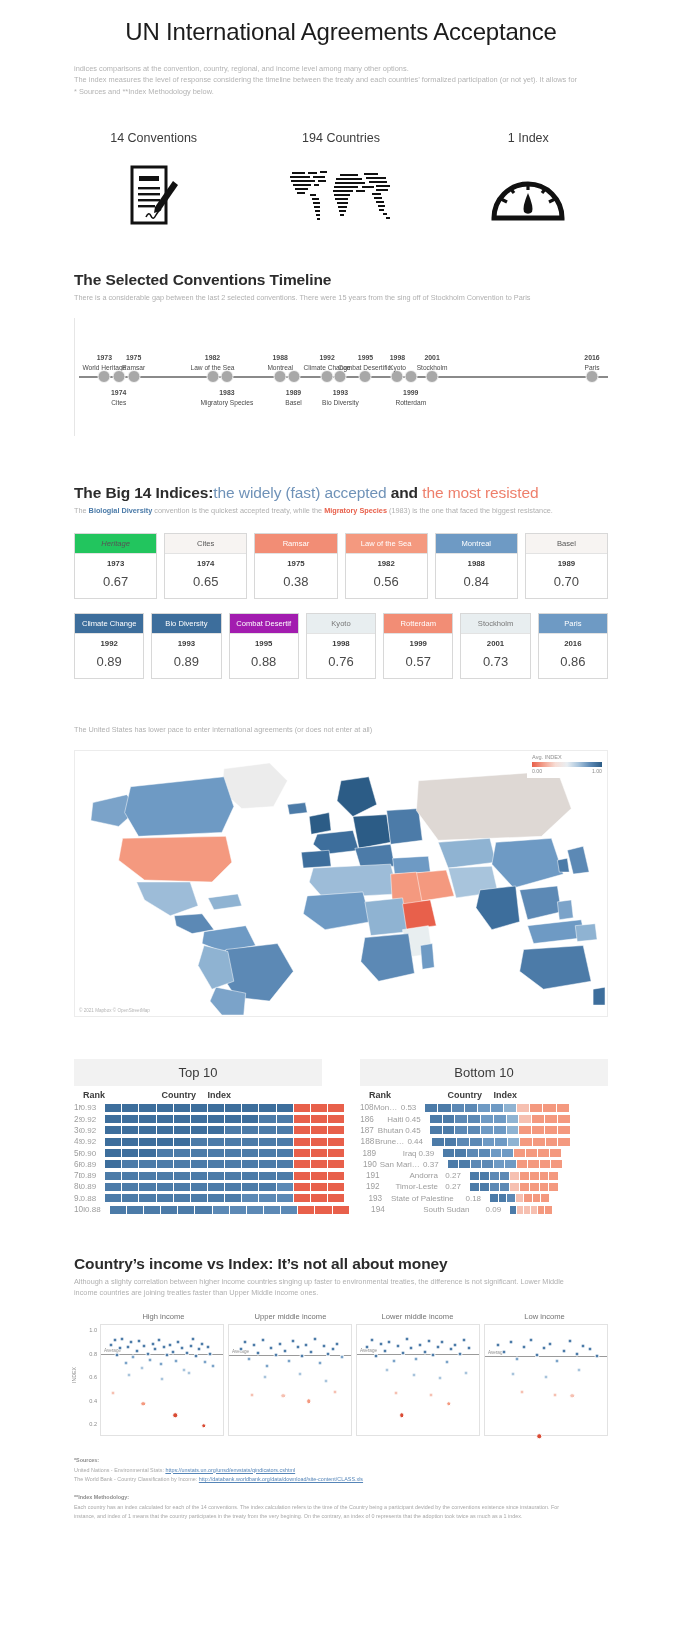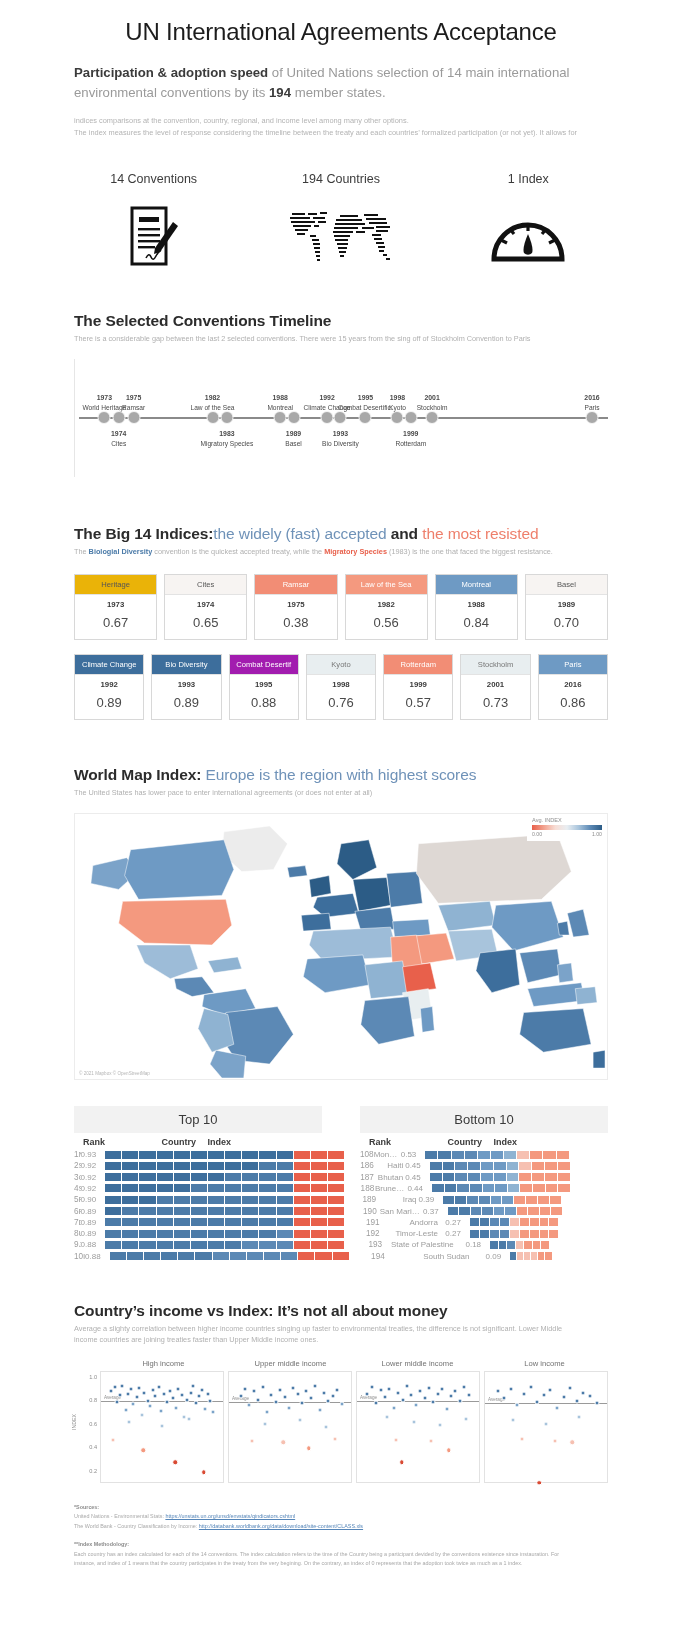--- a/index.html
+++ b/index.html
@@ -166,21 +166,21 @@
   .map-credit {
     position: absolute;
     left: 4px; bottom: 3px;
     font-size: 4.6px;
     color: #b5b5b5;
     z-index: 5;
   }
 
   
   .rank-tables { display: flex; gap: 38px; margin-top: 18px; }
-  .rank-panel { flex: 1; }
+  .rank-panel { flex: 1; margin-top: 16px; }
   .rank-title {
     background: #f2f2f2;
     text-align: center;
     font-size: 13px;
     color: #3b3b3b;
     padding: 6px 0;
   }
   .rank-head {
     display: flex;
     font-size: 9px;
@@ -228,26 +228,24 @@
   .footer a { color: #5585b8; text-decoration: underline; }
   .footer .blk { margin-bottom: 9px; }
 </style>
 </head>
 <body>
 
 <div class="page">
 
   <div class="header">
     <h1 class="title">UN International Agreements Acceptance</h1>
-    <div class="subtitle">
-      <b>Participation &amp; adoption speed</b><span> of United Nations selection of </span><span>14</span><span> main international environmental conventions by its </span><b>194</b><span> member states.</span>
-    </div>
     <div class="desc">
       <div>indices comparisons at the convention, country, regional, and income level among many other options.</div>
       <div>The index measures the level of response considering the timeline between the treaty and each countries’ formalized participation (or not yet). It allows for</div>
+      <div>* Sources and **Index Methodology below.</div>
     </div>
   </div>
 
   <div class="kpis">
     <div class="kpi">
       <div class="kpi-label">14 Conventions</div>
       <div class="kpi-icon">
         <svg width="50" height="62" viewBox="0 0 50 62">
           <rect x="3" y="2" width="34" height="56" fill="none" stroke="#111" stroke-width="3"></rect>
           <rect x="10" y="11" width="20" height="5" fill="#111"></rect>
@@ -366,21 +364,21 @@
           <div class="tl-lbl up" style="left: 97%;"><span class="yr">2016</span><span>Paris</span></div>
         </div>
     </div>
   </div>
 
   <div class="section" style="margin-top:48px">
     <div class="sec-head"><span>The Big 14 Indices:</span><span class="light">the widely (fast) accepted</span><span> and </span><span class="red">the most resisted</span></div>
     <div class="sec-sub"><span>The </span><span class="b-blue">Biologial Diversity</span><span> convention is the quickest accepted treaty, while the </span><span class="b-red">Migratory Species</span><span> (1983) is the one that faced the biggest resistance.</span></div>
     <div class="cards-row" id="cards-row-1">
         <div class="card">
-          <div class="card-name" style="background: #eab308; color: rgb(85, 85, 85);">Heritage</div>
+          <div class="card-name" style="background: #22c55e; color: rgb(85, 85, 85); font-style: italic;">Heritage</div>
           <div class="card-year">1973</div>
           <div class="card-val">0.67</div>
         </div>
         <div class="card">
           <div class="card-name" style="background: rgb(247, 244, 242); color: rgb(85, 85, 85);">Cites</div>
           <div class="card-year">1974</div>
           <div class="card-val">0.65</div>
         </div>
         <div class="card">
           <div class="card-name" style="background: rgb(242, 141, 117); color: rgb(255, 255, 255);">Ramsar</div>
@@ -436,21 +434,20 @@
         </div>
         <div class="card">
           <div class="card-name" style="background: rgb(110, 154, 196); color: rgb(255, 255, 255);">Paris</div>
           <div class="card-year">2016</div>
           <div class="card-val">0.86</div>
         </div>
       </div>
   </div>
 
   <div class="section" style="margin-top:46px">
-    <div class="sec-head"><span>World Map Index:</span><span class="light"> Europe is the region with highest scores</span></div>
     <div class="sec-sub">The United States has lower pace to enter international agreements (or does not enter at all)</div>
     <div class="map-box">
       <svg class="map-svg" viewBox="0 0 536 267" preserveAspectRatio="none">
         <g stroke="#ffffff" stroke-width="0.5">
 
           <path d="M150 18 L196 12 L214 30 L200 56 L168 58 L148 40 Z" fill="#ececec"></path>
 
           <path d="M18 52 L52 44 L64 58 L44 76 L16 70 Z" fill="#7ba3c9"></path>
 
           <path d="M56 36 L150 26 L160 56 L148 82 L64 86 L50 62 Z" fill="#6e9ac4"></path>
@@ -989,21 +986,21 @@
               </div>
             </div>
           </div>
       </div>
     </div>
   </div>
 
   <div class="section" style="margin-top:40px">
     <div class="sec-head">Country’s income vs Index: It’s not all about money</div>
     <div class="sec-sub">
-      <div>Average a slighty correlation between higher income countries singing up faster to environmental treaties, the difference is not significant. Lower Middle</div>
+      <div>Although a slighty correlation between higher income countries singing up faster to environmental treaties, the difference is not significant. Lower Middle</div>
       <div>income countries are joining treaties faster than Upper Middle income ones.</div>
     </div>
     <div class="scatter-area">
       <div class="scatter-titles" id="scatter-titles">
           <div>High income</div>
           <div>Upper middle income</div>
           <div>Lower middle income</div>
           <div>Low income</div>
         </div>
       <div class="scatter-plots">

